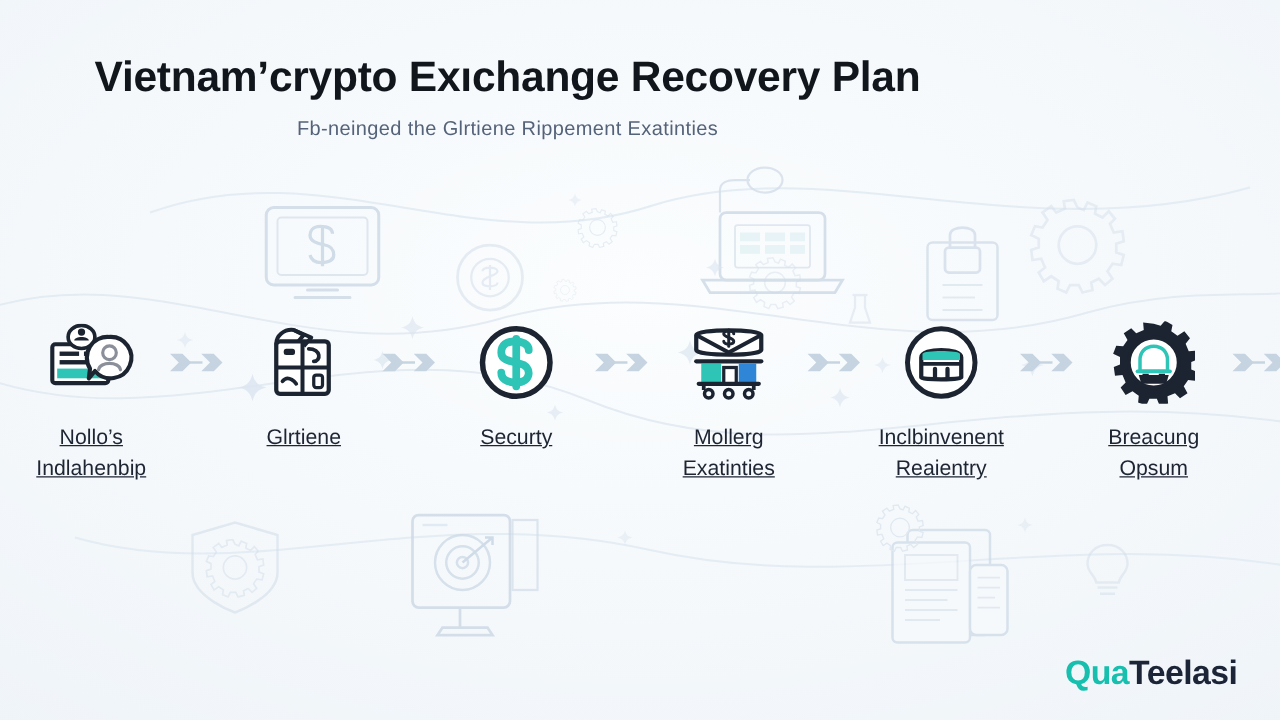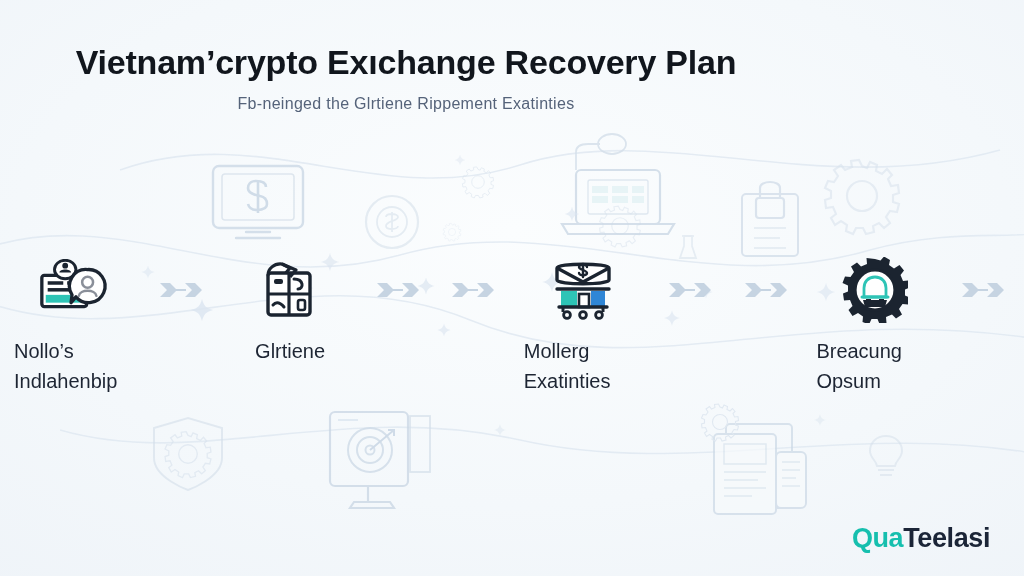--- a/index.html
+++ b/index.html
@@ -84,25 +84,27 @@
     width: 74px;
     height: 64px;
     display: flex;
     align-items: center;
     justify-content: center;
   }
   .icon-wrap svg { display: block; }
 
   .step-label {
     margin-top: 15px;
-    font-size: 20px;
+    font-size: 17px;
     color: #1d2533;
+    text-align: center;
     line-height: 1.48;
     font-weight: normal;
     max-width: 128px;
+    text-decoration: underline;
   }
 
   .connector {
     flex: 0 0 auto;
     width: 52px;
     height: 64px;
     display: flex;
     align-items: center;
     justify-content: center;
     margin-top: 0;
@@ -317,20 +319,32 @@
     </div>
 
     <div class="connector">
       <svg width="46" height="22" viewBox="0 0 46 22" xmlns="http://www.w3.org/2000/svg">
         <path d="M1,4 L11,4 L18,11 L11,18 L1,18 L8,11 Z" fill="#c6d4e2"></path>
         <path d="M14,10 L27,10 L27,12 L14,12 Z" fill="#c6d4e2"></path>
         <path d="M26,4 L36,4 L43,11 L36,18 L26,18 L33,11 Z" fill="#c6d4e2"></path>
       </svg>
     </div>
 
+    <div class="step">
+      <div class="icon-wrap">
+        <svg width="64" height="64" viewBox="0 0 64 64" xmlns="http://www.w3.org/2000/svg">
+          <circle cx="32" cy="32" r="27" fill="#ffffff" stroke="#1b2430" stroke-width="4.4"></circle>
+          <g stroke="#2ec4b6" stroke-width="6.2" fill="none" stroke-linecap="round">
+            <path d="M32,13 L32,51"></path>
+            <path d="M42,22 C42,17 36,15 31,15 C24,15 20,18 20,24 C20,32 32,31 38,34 C44,37 44,48 32,48 C24,48 20,45 20,40"></path>
+          </g>
+        </svg>
+      </div>
+      <div class="step-label">Securty</div>
+    </div>
 
     <div class="connector">
       <svg width="46" height="22" viewBox="0 0 46 22" xmlns="http://www.w3.org/2000/svg">
         <path d="M1,4 L11,4 L18,11 L11,18 L1,18 L8,11 Z" fill="#c6d4e2"></path>
         <path d="M14,10 L27,10 L27,12 L14,12 Z" fill="#c6d4e2"></path>
         <path d="M26,4 L36,4 L43,11 L36,18 L26,18 L33,11 Z" fill="#c6d4e2"></path>
       </svg>
     </div>
 
     <div class="step">
@@ -357,20 +371,32 @@
     </div>
 
     <div class="connector">
       <svg width="46" height="22" viewBox="0 0 46 22" xmlns="http://www.w3.org/2000/svg">
         <path d="M1,4 L11,4 L18,11 L11,18 L1,18 L8,11 Z" fill="#c6d4e2"></path>
         <path d="M14,10 L27,10 L27,12 L14,12 Z" fill="#c6d4e2"></path>
         <path d="M26,4 L36,4 L43,11 L36,18 L26,18 L33,11 Z" fill="#c6d4e2"></path>
       </svg>
     </div>
 
+    <div class="step">
+      <div class="icon-wrap">
+        <svg width="64" height="64" viewBox="0 0 64 64" xmlns="http://www.w3.org/2000/svg">
+          <circle cx="32" cy="32" r="27" fill="#ffffff" stroke="#1b2430" stroke-width="4"></circle>
+          <path d="M16,28 C16,20 48,20 48,28 L48,44 C48,46 16,46 16,44 Z" fill="#ffffff" stroke="#1b2430" stroke-width="3.4" stroke-linejoin="round"></path>
+          <path d="M17,25 C18,22 46,22 47,25 L47,30 L17,30 Z" fill="#2ec4b6"></path>
+          <path d="M16,33 L48,33" stroke="#1b2430" stroke-width="3"></path>
+          <path d="M27,37 L27,44 M37,37 L37,44" stroke="#1b2430" stroke-width="3.4" stroke-linecap="round"></path>
+        </svg>
+      </div>
+      <div class="step-label">Inclbinvenent Reaientry</div>
+    </div>
 
     <div class="connector">
       <svg width="46" height="22" viewBox="0 0 46 22" xmlns="http://www.w3.org/2000/svg">
         <path d="M1,4 L11,4 L18,11 L11,18 L1,18 L8,11 Z" fill="#c6d4e2"></path>
         <path d="M14,10 L27,10 L27,12 L14,12 Z" fill="#c6d4e2"></path>
         <path d="M26,4 L36,4 L43,11 L36,18 L26,18 L33,11 Z" fill="#c6d4e2"></path>
       </svg>
     </div>
 
     <div class="step">

